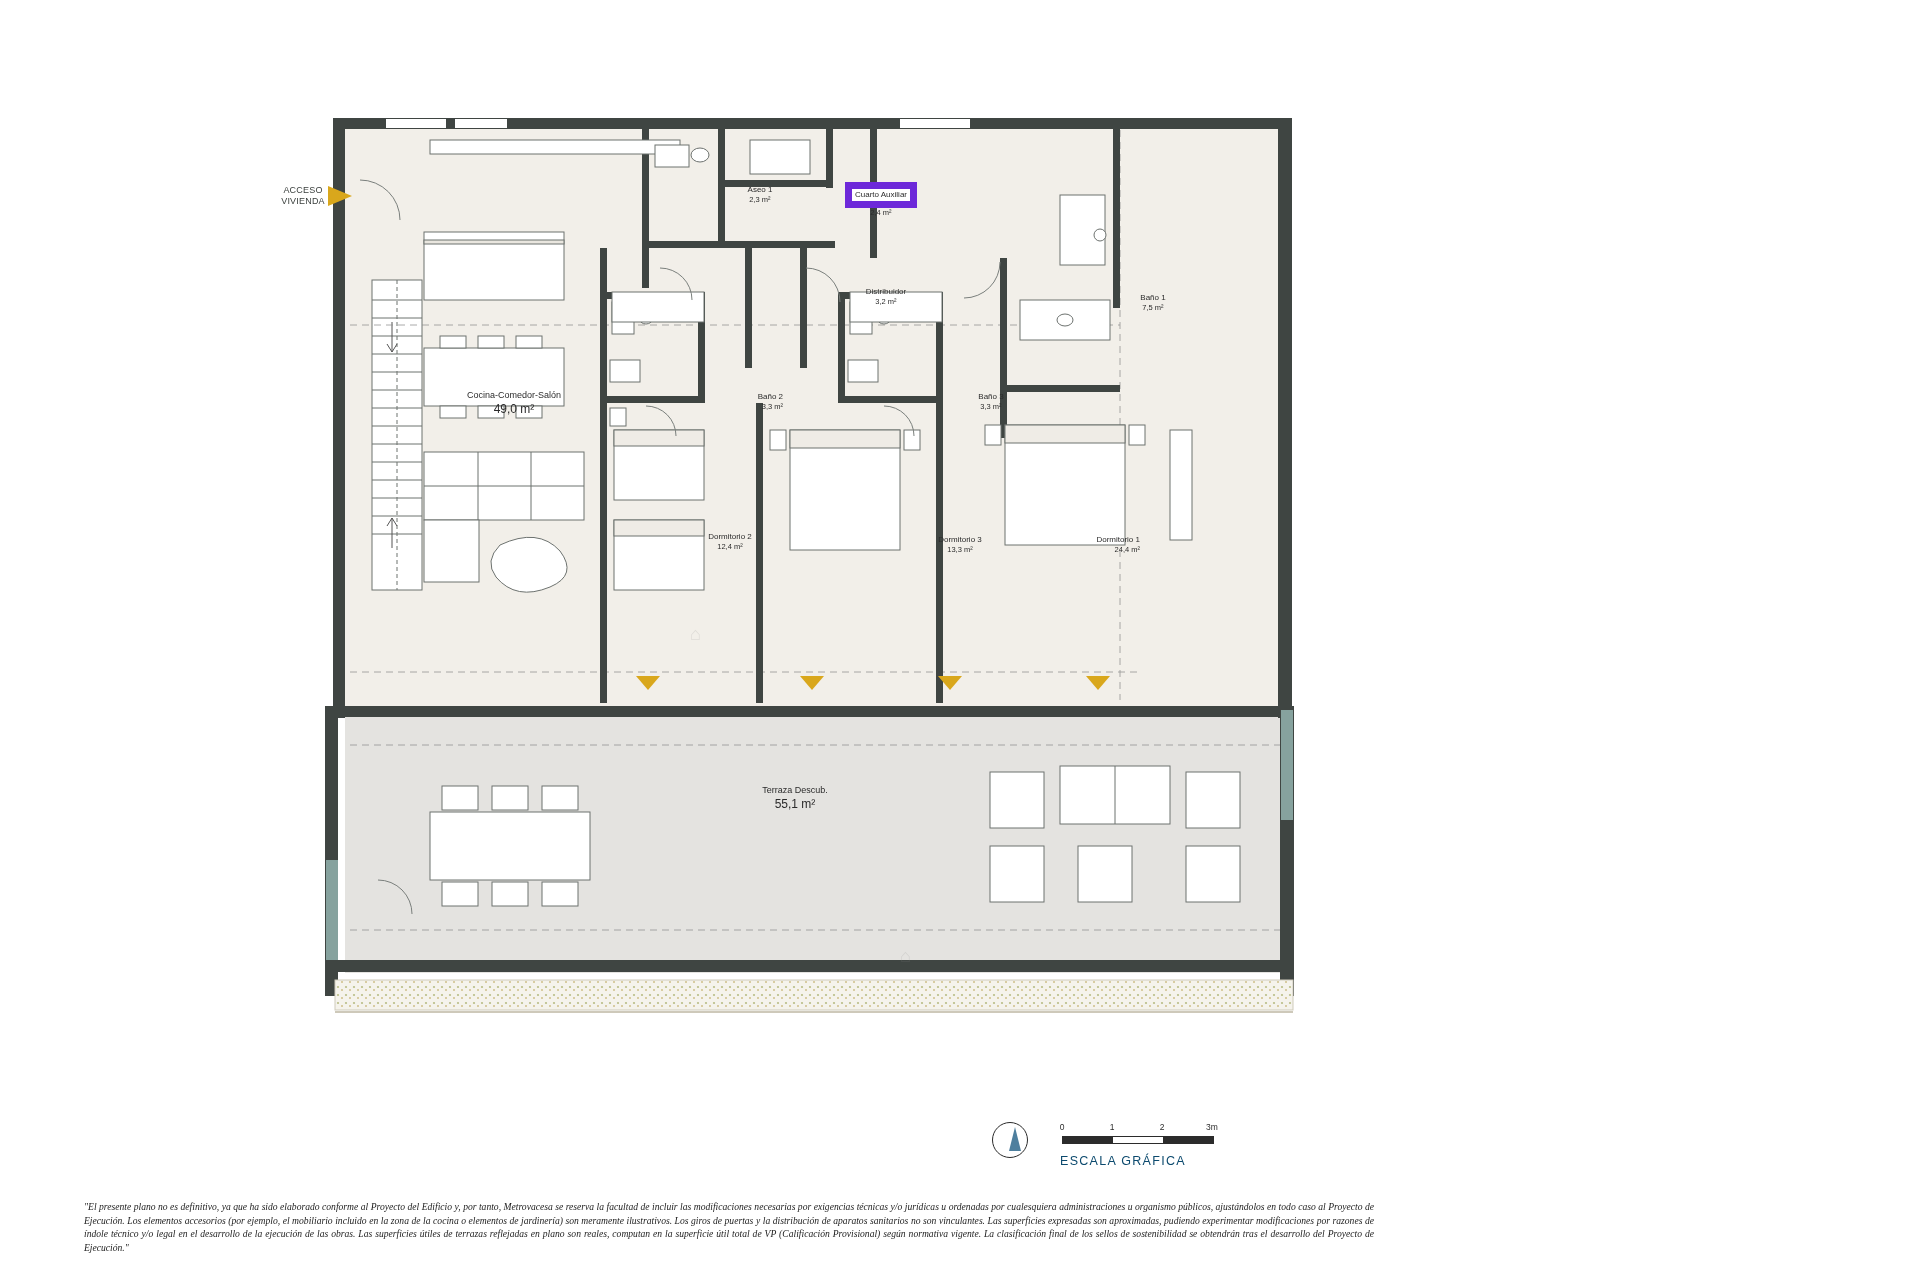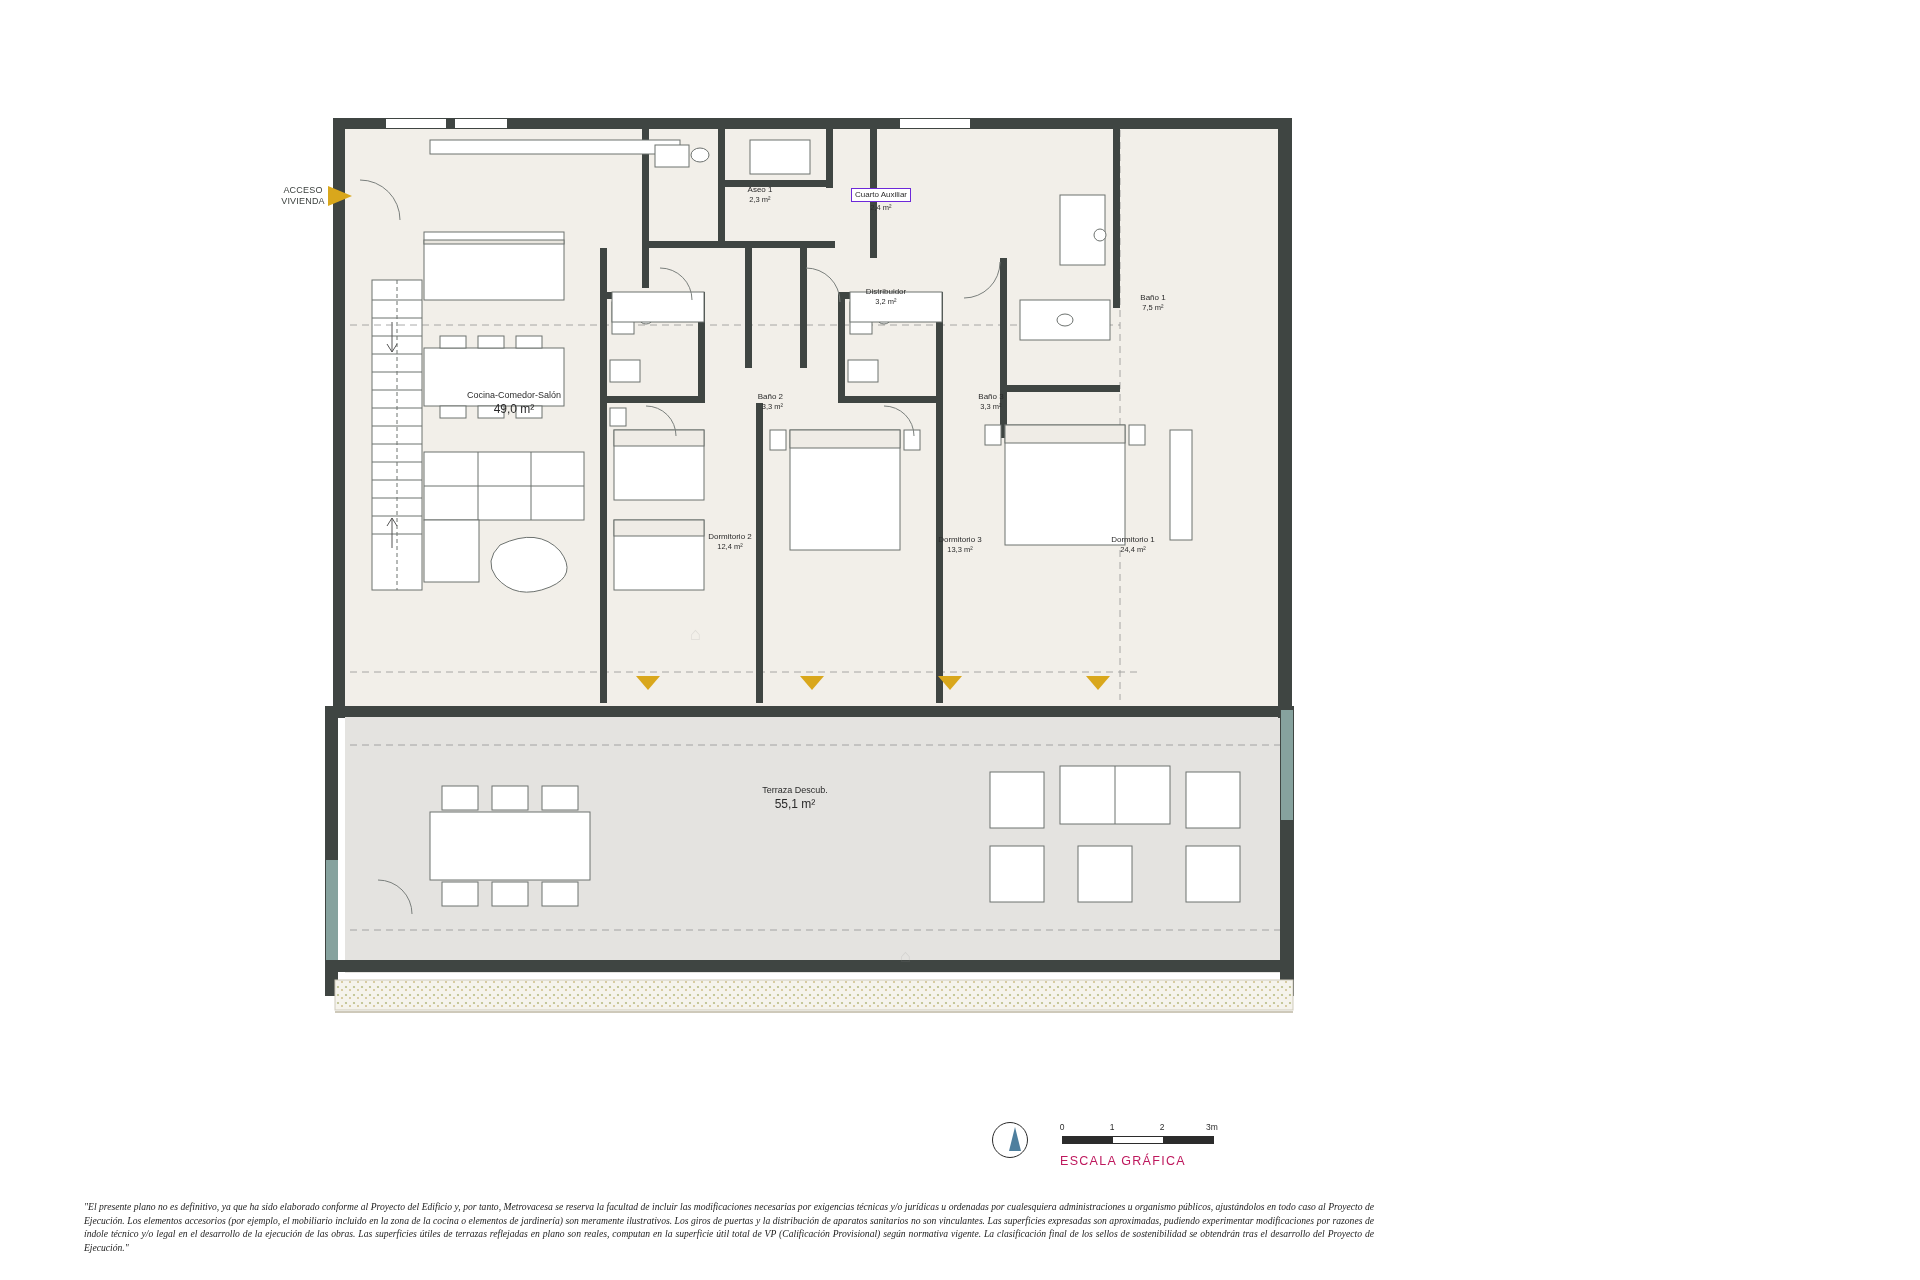--- a/index.html
+++ b/index.html
@@ -22,29 +22,29 @@
     position:absolute;left:268px;top:185px;width:70px;
     font-size:9px;line-height:1.25;color:#3a3f3d;text-align:center;letter-spacing:.2px;
   }
 
   .roomlabel{position:absolute;text-align:center;color:#2b2b2b;line-height:1.3;}
   .roomlabel .n{font-size:9px;display:block;}
   .roomlabel .a{font-size:12px;display:block;}
   .roomlabel.sm .n{font-size:8px;}
   .roomlabel.sm .a{font-size:7.5px;}
 
-  .boxed{border:1px solid #6d28d9;background:#fff;padding:1px 3px;}
+  .boxed{border:7px solid #6d28d9;background:#fff;padding:1px 3px;}
 
   
   .scale{position:absolute;left:990px;top:1110px;width:220px;height:70px;}
   .scale .ticks{position:absolute;left:72px;top:12px;width:150px;height:14px;}
   .scale .bar{position:absolute;left:72px;top:26px;width:150px;height:6px;border:1px solid #2b2b2b;background:#fff;}
   .scale .bar i{position:absolute;top:0;height:6px;background:#2b2b2b;}
   .scale .num{position:absolute;top:0;font-size:8.5px;color:#2b2b2b;transform:translateX(-50%);}
-  .scale .esc{position:absolute;left:70px;top:44px;font-size:12.5px;letter-spacing:1.3px;color:#be185d;}
+  .scale .esc{position:absolute;left:70px;top:44px;font-size:12.5px;letter-spacing:1.3px;color:#0c4a6e;}
   .northsym{position:absolute;left:992px;top:1122px;width:34px;height:34px;border:1px solid #2b2b2b;border-radius:50%;}
   .northsym:after{content:"";position:absolute;left:16px;top:4px;width:0;height:0;border-left:6px solid transparent;border-right:6px solid transparent;border-bottom:24px solid #4e7f9e;transform-origin:center;}
 
   .legalnote{
     position:absolute;left:84px;top:1200px;width:1290px;
     font-size:9.6px;line-height:1.42;color:#1c1c1c;font-style:italic;text-align:justify;
     font-family:"Liberation Serif", serif;
   }
 
   svg.planvec{position:absolute;left:0;top:0;width:1408px;height:1280px;}
@@ -309,21 +309,21 @@
     <div class="roomlabel sm" style="left:685px;top:532px;width:90px;">
       <span class="n">Dormitorio 2</span>
       <span class="a">12,4 m²</span>
     </div>
 
     <div class="roomlabel sm" style="left:915px;top:535px;width:90px;">
       <span class="n">Dormitorio 3</span>
       <span class="a">13,3 m²</span>
     </div>
 
-    <div class="roomlabel sm" style="left:1088px;top:535px;width:90px;">
+    <div class="roomlabel sm" style="left:1050px;top:535px;width:90px;text-align:right;">
       <span class="n">Dormitorio 1</span>
       <span class="a">24,4 m²</span>
     </div>
 
     <div class="roomlabel" style="left:720px;top:785px;width:150px;">
       <span class="n">Terraza Descub.</span>
       <span class="a">55,1 m²</span>
     </div>
 
     <div class="northsym"></div>

